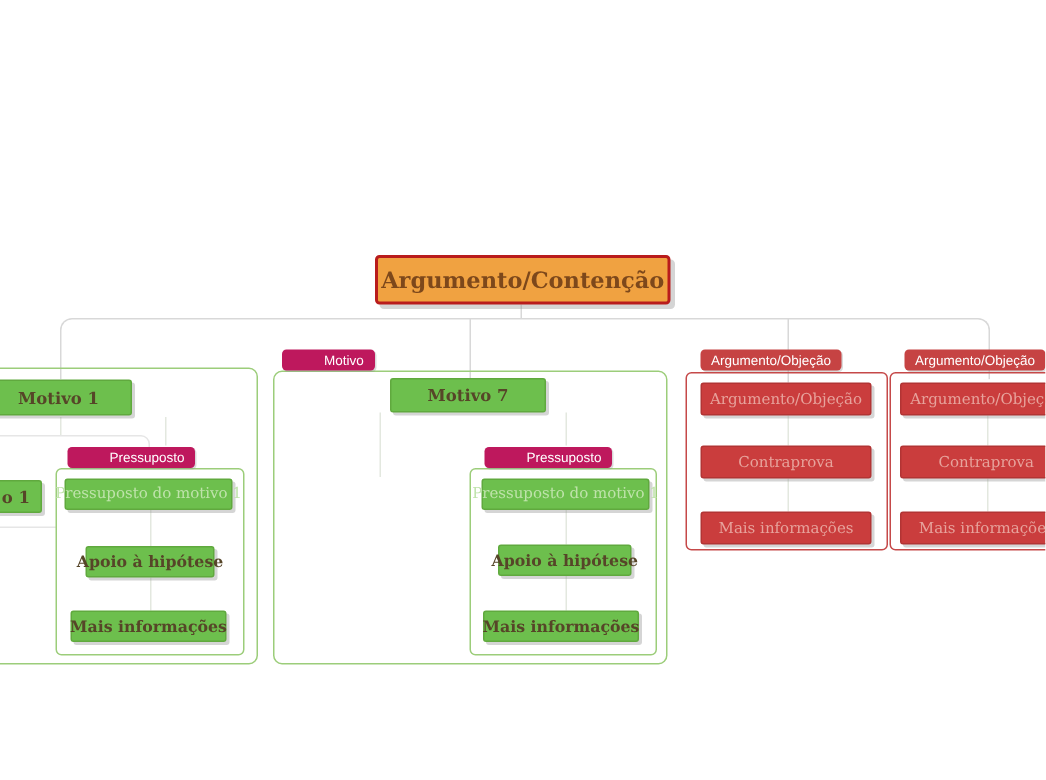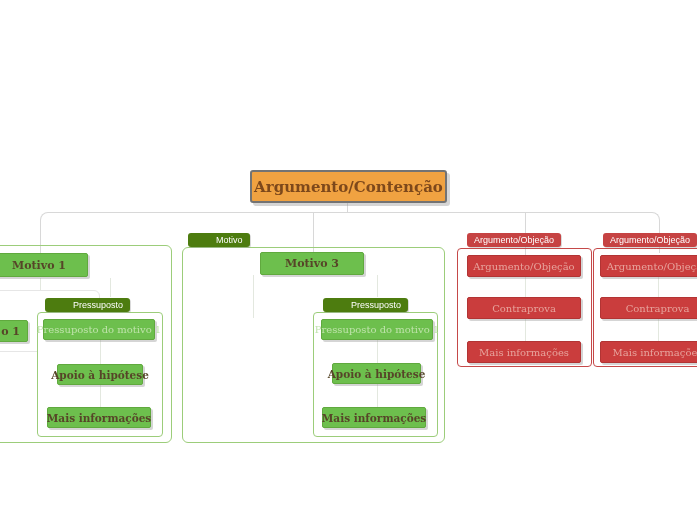--- a/index.html
+++ b/index.html
@@ -11,30 +11,30 @@
   .iconn{position:absolute;width:1px;background:#e3e8df;}
   .boundary{position:absolute;box-sizing:border-box;border-radius:6px;}
   .b-green{border:1px solid #9ccd7a;}
   .b-red{border:1px solid #c54949;}
   .b-fill{background:#ffffff;border-radius:4px;}
   .panel{position:absolute;box-sizing:border-box;background:#ffffff;border:1px solid #e6e6e6;
          border-radius:6px;}
   .tag{position:absolute;font-family:"Liberation Sans",sans-serif;font-size:9px;line-height:14px;
        color:#ffffff;padding:0 7px;border-radius:3px;white-space:nowrap;
        box-shadow:1px 1px 0 rgba(150,150,150,0.35);}
-  .tag-green{background:#4d7c0f;padding-left:28px;}
+  .tag-green{background:#be185d;padding-left:28px;}
   .tag-red{background:#c64343;}
   .node{position:absolute;box-sizing:border-box;display:flex;align-items:center;justify-content:center;
         border-radius:2px;white-space:nowrap;box-shadow:2px 2px 0 rgba(150,150,150,0.4);}
   .n-green{background:#6dbf4d;border:1px solid #60a93e;}
   .n-red{background:#ca3d3d;border:1px solid #b23434;}
   .t-dark{color:#564528;font-weight:bold;font-size:11px;}
   .t-lightgreen{color:#bfe3ab;font-weight:normal;font-size:10px;}
   .t-lightred{color:#e7a39c;font-weight:normal;font-size:10px;}
-  .root-node{background:#f0a241;border:2px solid #737373;border-radius:3px;
+  .root-node{background:#f0a241;border:2px solid #b91c1c;border-radius:3px;
              box-shadow:3px 3px 0 rgba(150,150,150,0.4);color:#7d481b;font-weight:bold;font-size:15px;}
   .cutnode{justify-content:flex-end;padding-right:7px;}
 </style>
 </head>
 <body>
 
 <div id="canvas">
 
   <div class="conn" style="left:347px;top:203px;height:9px;"></div>
   <div class="connf" style="left:40px;top:212px;width:620px;height:41px;"></div>
@@ -69,21 +69,21 @@
   <div class="tag tag-red" style="left:603px;top:233px;">Argumento/Objeção</div>
 
   <div class="node root-node" style="left:250px;top:170px;width:197px;height:33px;">Argumento/Contenção</div>
 
   <div class="node n-green t-dark" style="left:-10px;top:253px;width:98px;height:24px;">Motivo 1</div>
   <div class="node n-green t-dark cutnode" style="left:-60px;top:320px;width:88px;height:22px;">o 1</div>
   <div class="node n-green t-lightgreen" style="left:43px;top:319px;width:112px;height:21px;">Pressuposto do motivo 1</div>
   <div class="node n-green t-dark" style="left:57px;top:364px;width:86px;height:21px;font-size:10.5px;">Apoio à hipótese</div>
   <div class="node n-green t-dark" style="left:47px;top:407px;width:104px;height:21px;font-size:10.5px;">Mais informações</div>
 
-  <div class="node n-green t-dark" style="left:260px;top:252px;width:104px;height:23px;">Motivo 3</div>
+  <div class="node n-green t-dark" style="left:260px;top:252px;width:104px;height:23px;">Motivo 7</div>
   <div class="node n-green t-lightgreen" style="left:321px;top:319px;width:112px;height:21px;">Pressuposto do motivo 1</div>
   <div class="node n-green t-dark" style="left:332px;top:363px;width:89px;height:21px;font-size:10.5px;">Apoio à hipótese</div>
   <div class="node n-green t-dark" style="left:322px;top:407px;width:104px;height:21px;font-size:10.5px;">Mais informações</div>
 
   <div class="node n-red t-lightred" style="left:467px;top:255px;width:114px;height:22px;">Argumento/Objeção</div>
   <div class="node n-red t-lightred" style="left:467px;top:297px;width:114px;height:22px;">Contraprova</div>
   <div class="node n-red t-lightred" style="left:467px;top:341px;width:114px;height:22px;">Mais informações</div>
 
   <div class="node n-red t-lightred" style="left:600px;top:255px;width:115px;height:22px;">Argumento/Objeção</div>
   <div class="node n-red t-lightred" style="left:600px;top:297px;width:115px;height:22px;">Contraprova</div>

